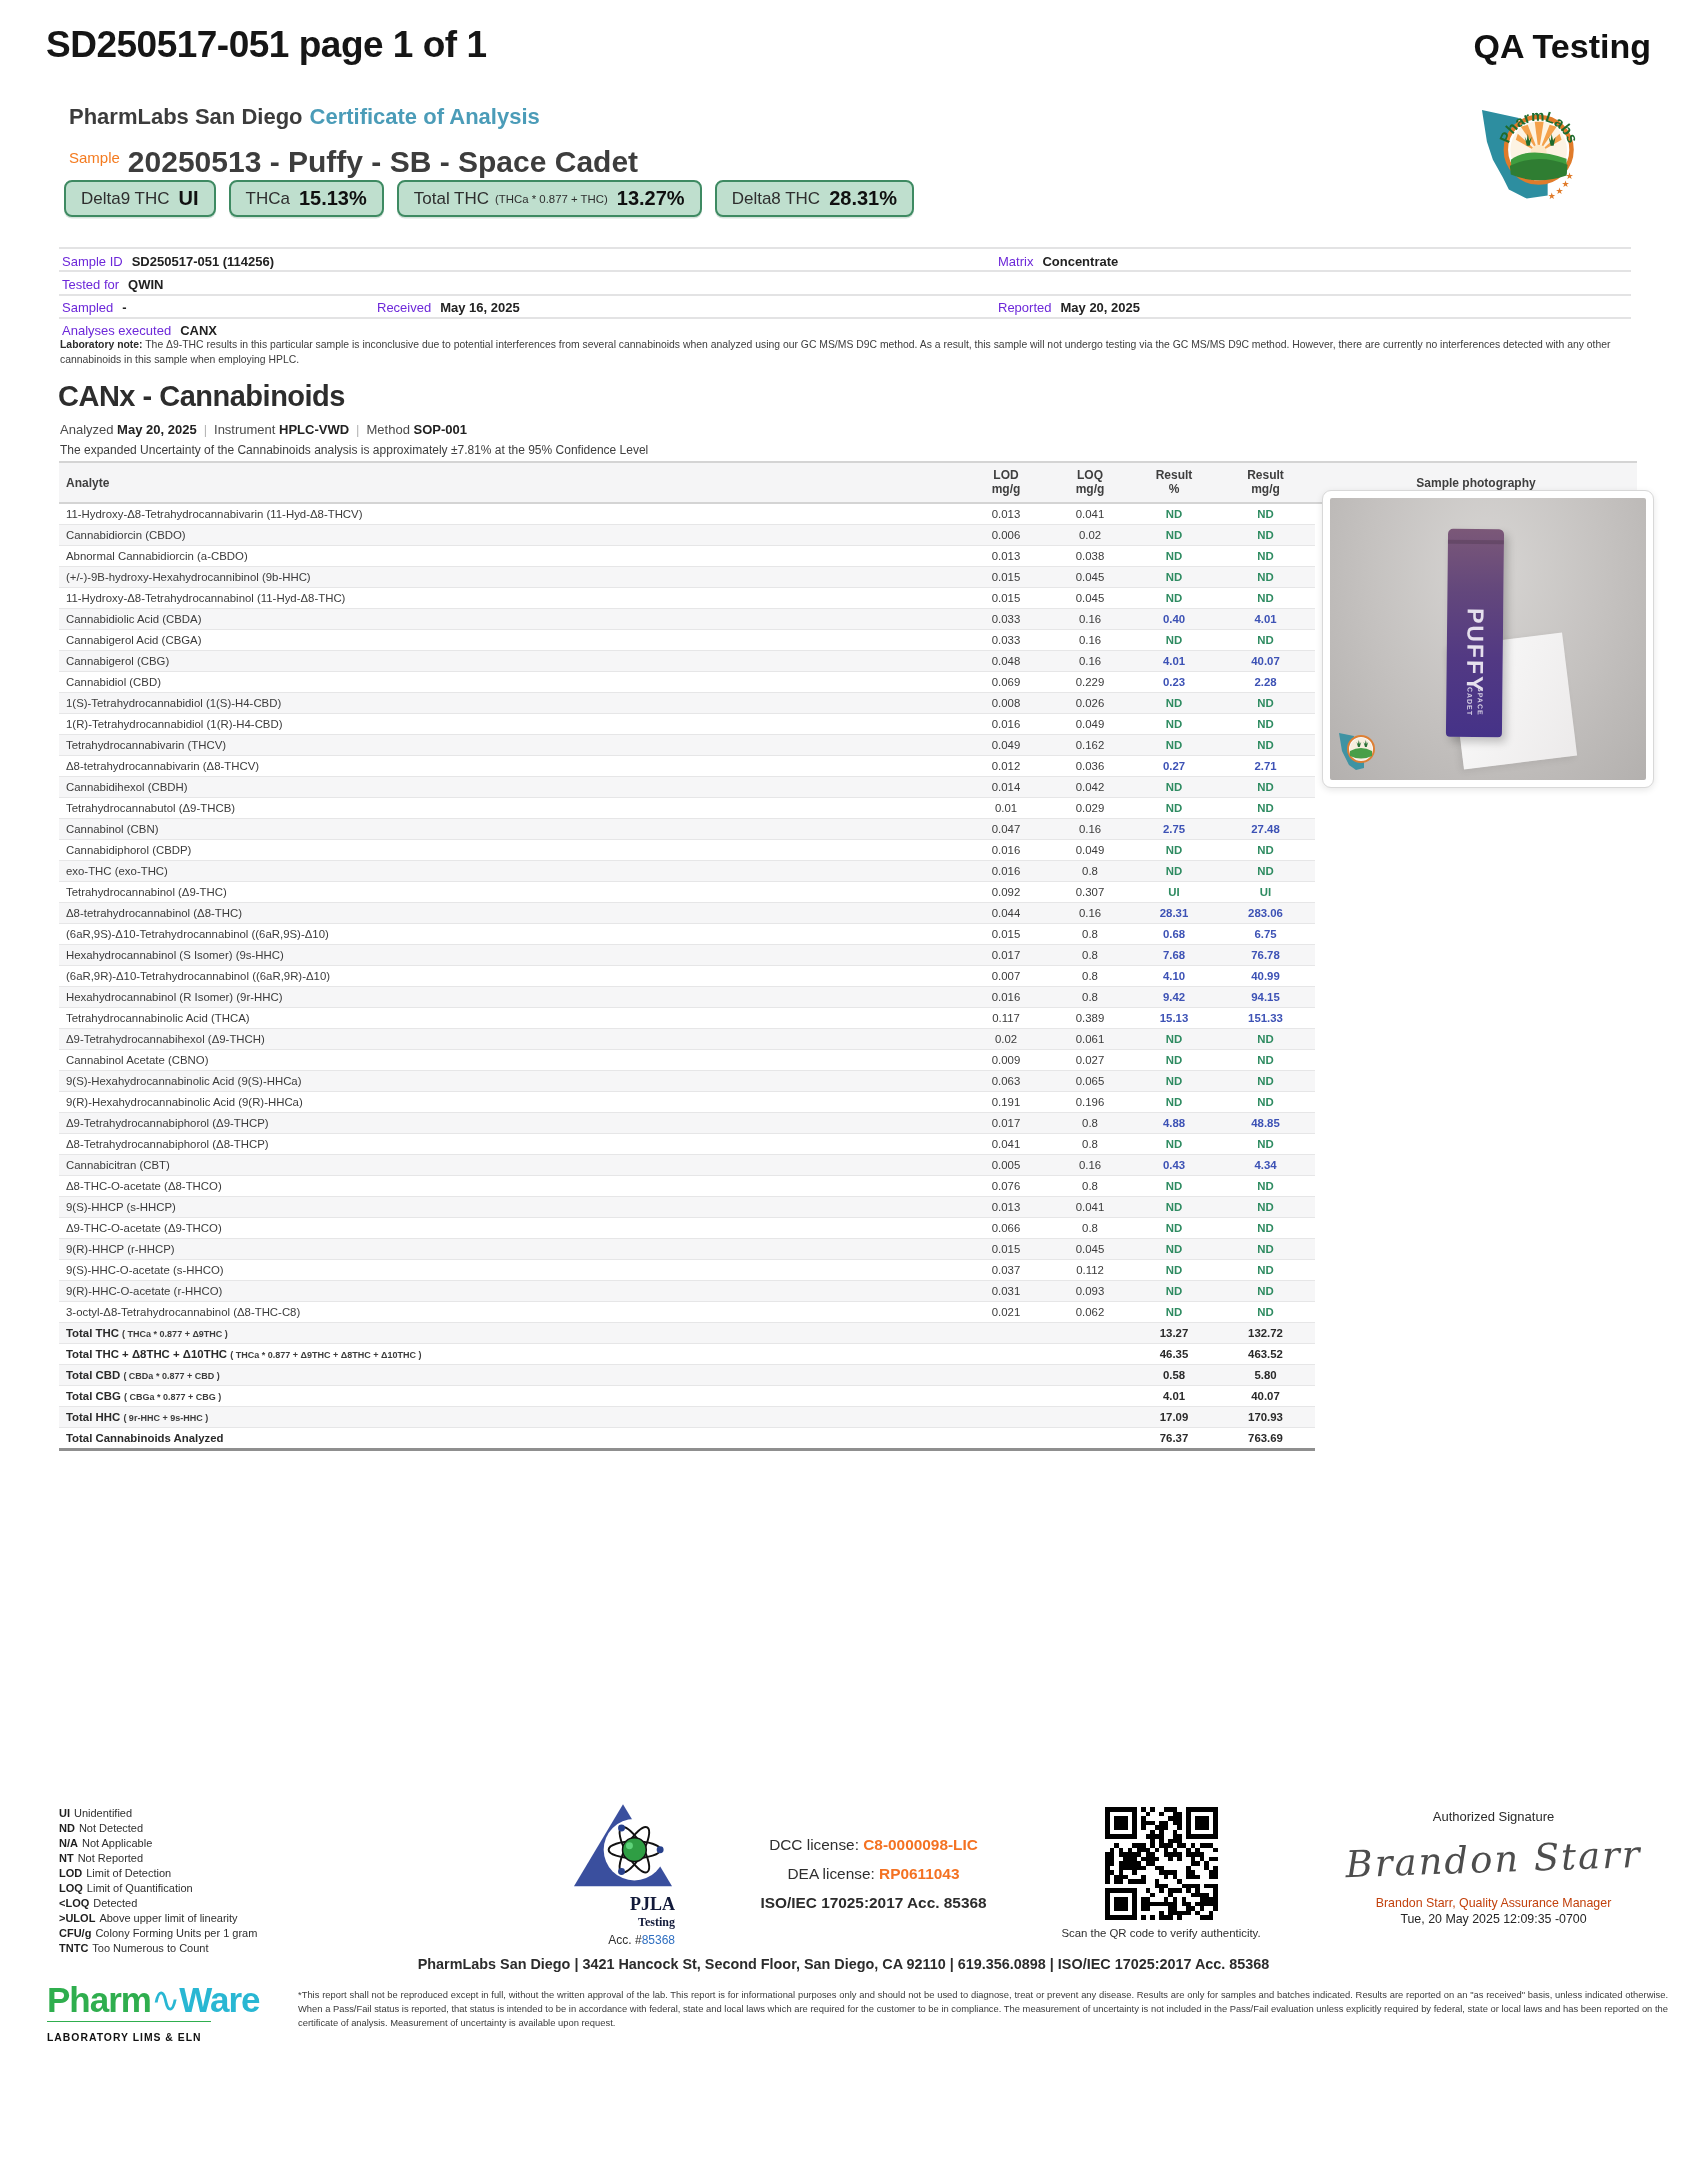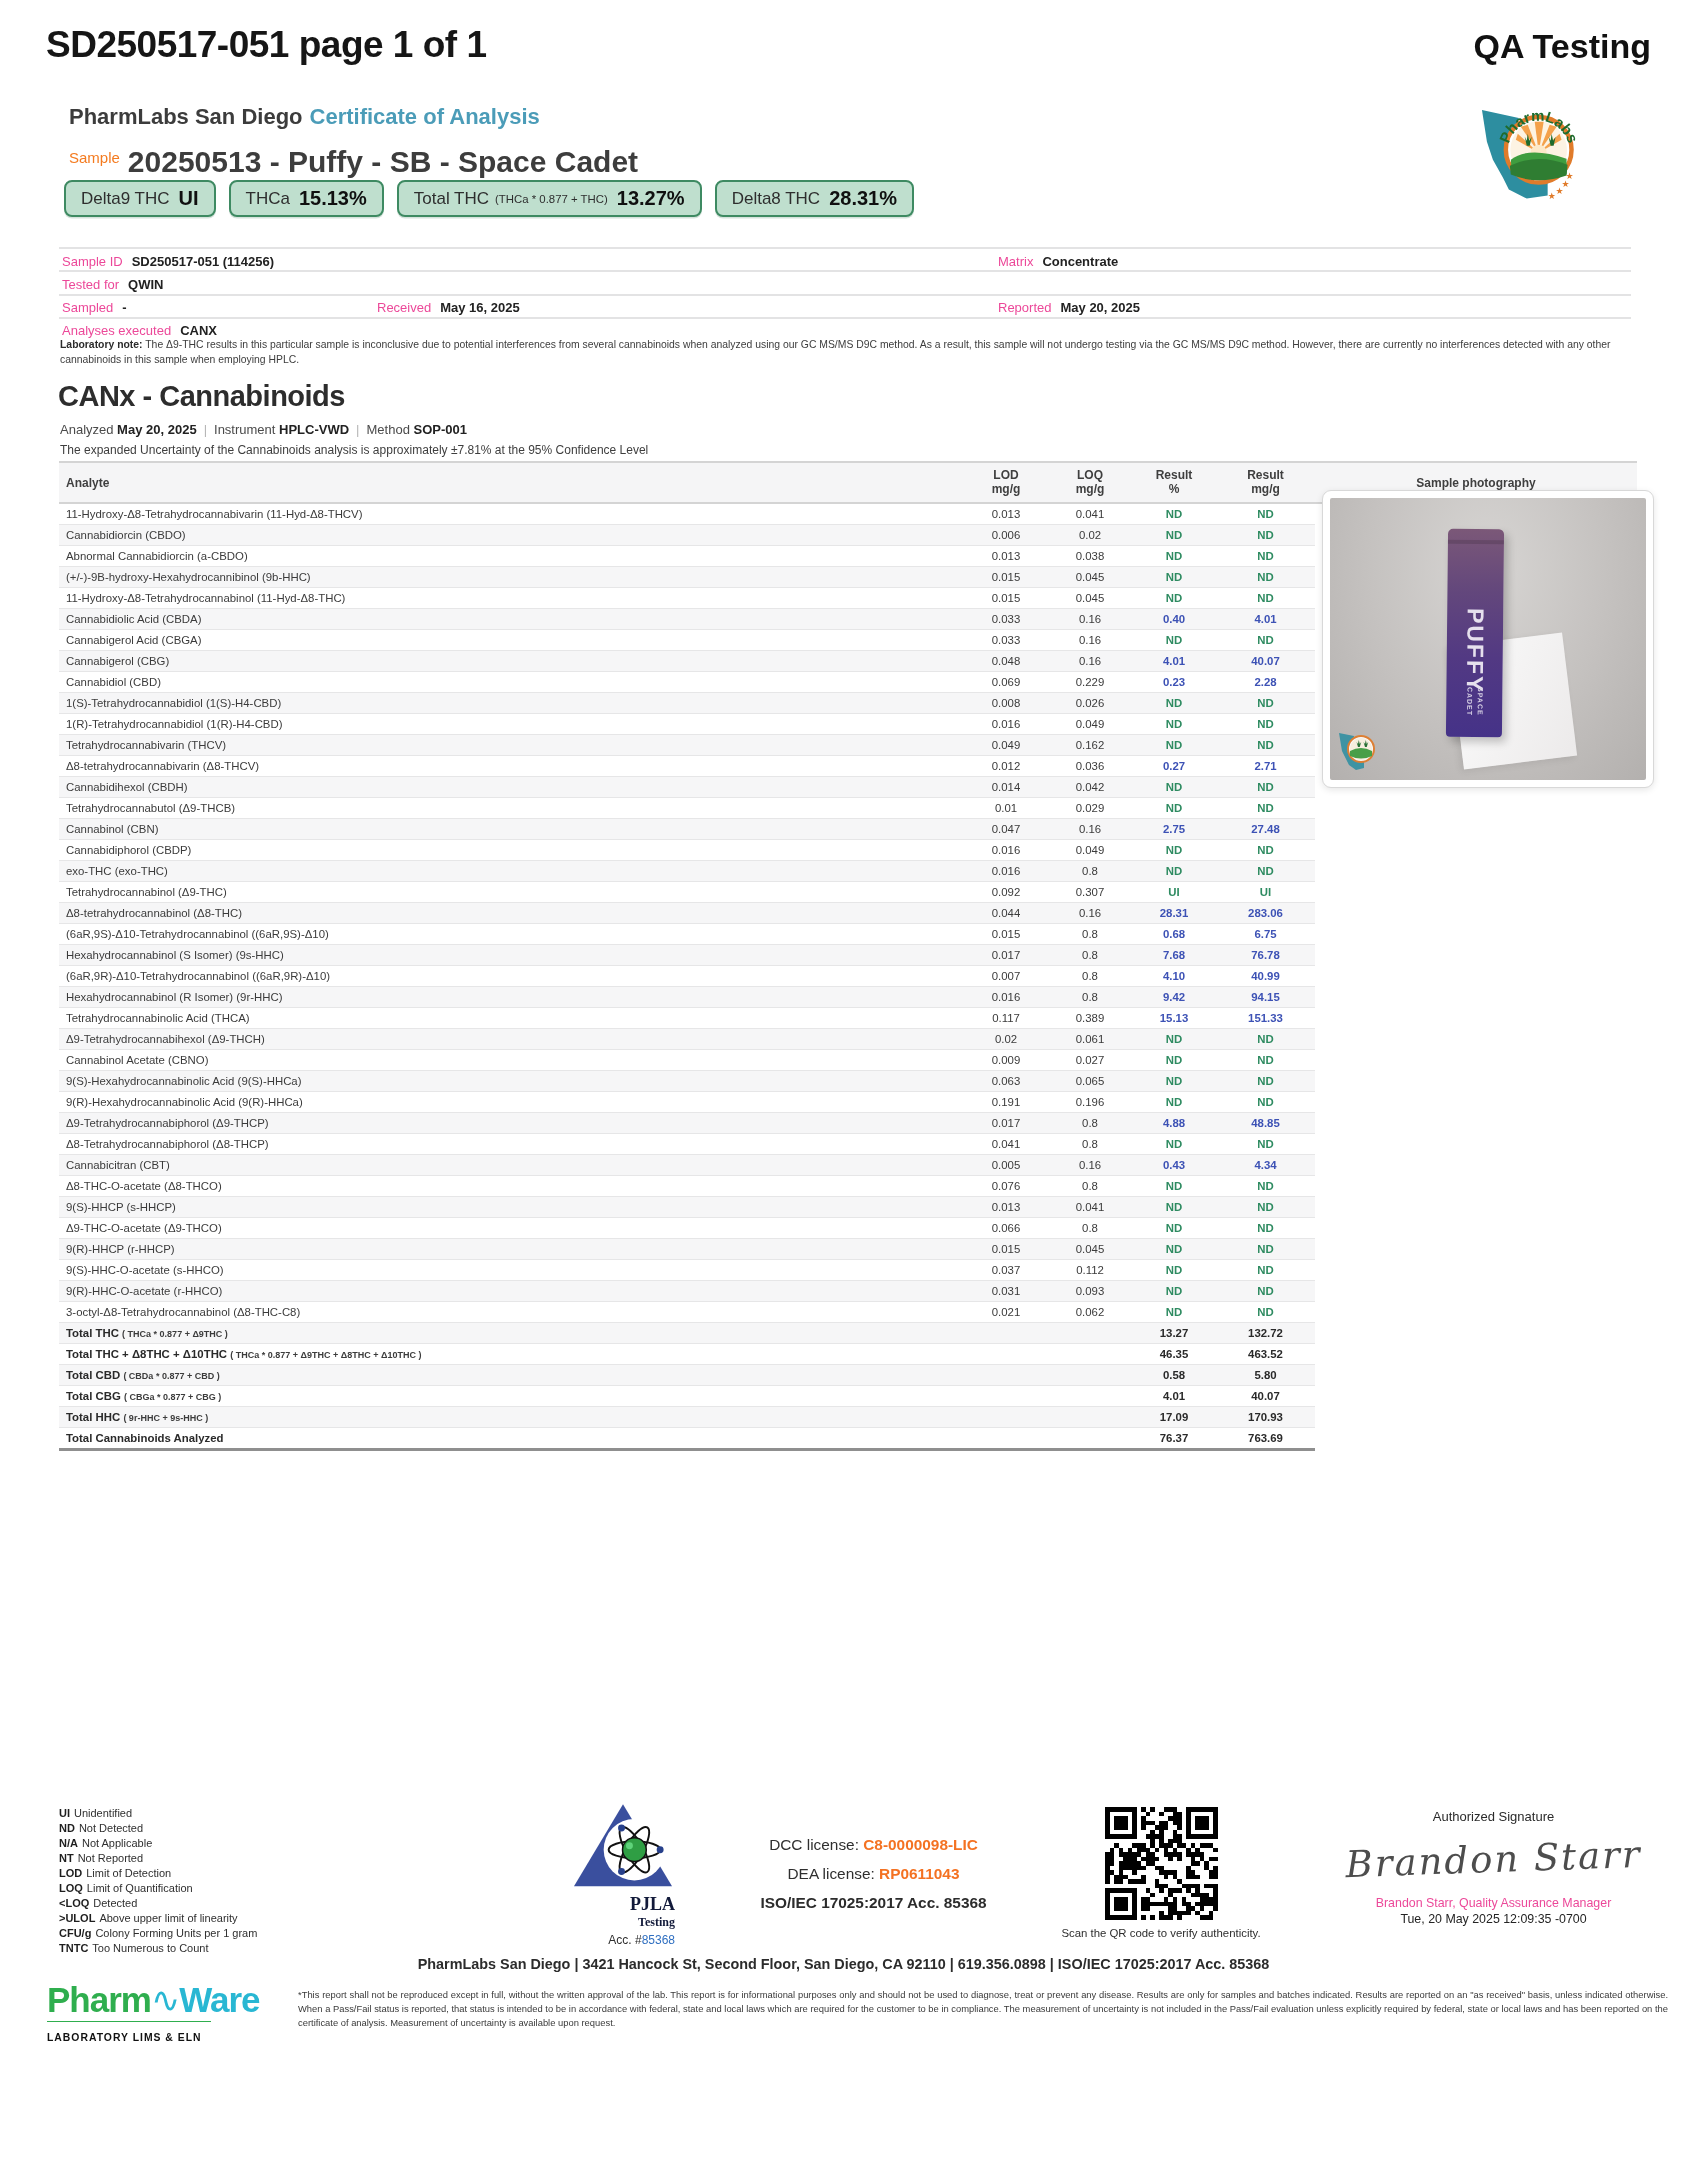--- a/index.html
+++ b/index.html
@@ -27,21 +27,21 @@
   .badge{border:2px solid #3e8a62;background:#bfdfce;border-radius:8px;padding:5px 15px;display:flex;align-items:center;gap:9px;box-shadow:0 1.5px 0 #35775534;}
   .badge .b-label{font-size:17px;color:#2e2e2e;}
   .badge .b-formula{font-size:11.4px;color:#2e2e2e;margin-left:-3px;}
   .badge .b-val{font-size:20px;font-weight:700;color:#101010;}
 
   
   .info{left:59px;top:247px;width:1572px;}
   .inforow{position:relative;height:21.3px;border-top:2px solid #e3e3e4;font-size:13px;}
   .inforow .cell{position:absolute;top:4.5px;white-space:nowrap;}
   .cell.l{left:3px;}.cell.m{left:318px;}.cell.r{left:939px;}
-  .ilabel{color:#ec4899;margin-right:9px;}
+  .ilabel{color:#6d28d9;margin-right:9px;}
   .ival{font-weight:700;color:#222;}
 
   
   .labnote{left:60px;top:337px;width:1573px;font-size:10.4px;line-height:1.45;color:#3d3d3d;}
   .labnote b{color:#2c2c2c;}
 
   
   .canx-title{left:58px;top:380px;font-size:29px;font-weight:600;color:#2d2d2d;letter-spacing:-0.5px;}
   .analyzed-line{left:60px;top:422px;font-size:13px;color:#4a4a4a;}
   .analyzed-line b{color:#222;}
@@ -91,21 +91,21 @@
   .licenses{left:705px;top:1836px;width:337px;text-align:center;font-size:15.4px;color:#2f2f2f;}
   .licenses .lic-row{margin-bottom:11px;}
   .licenses .orange{color:#f47222;font-weight:600;}
   .licenses .iso{font-weight:600;color:#2c2c2c;}
   .qrblock{left:1042px;top:1807px;width:238px;text-align:center;}
   .qrblock svg{display:block;margin:0 auto;}
   .qr-cap{font-size:11.4px;color:#2e2e2e;margin-top:7px;}
   .sig{left:1320px;top:1809px;width:347px;text-align:center;}
   .sig-title{font-size:13px;color:#2b2b2b;}
   .sig-script{font-family:"DejaVu Serif",serif;font-style:italic;font-size:37px;color:#4d4d4d;margin-top:14px;transform:rotate(-2deg);letter-spacing:2px;}
-  .sig-name{font-size:12.4px;color:#ec4899;margin-top:15px;}
+  .sig-name{font-size:12.4px;color:#c2410c;margin-top:15px;}
   .sig-date{font-size:12.4px;color:#242424;margin-top:2px;}
   .addr{left:0;top:1956px;width:1687px;text-align:center;font-size:14.4px;font-weight:600;color:#2c2c2c;}
   .pharmware{left:47px;top:1980px;width:238px;}
   .pw-word{font-size:35px;font-weight:700;letter-spacing:-1px;}
   .pw-word .pw1{color:#2fae4e;}
   .pw-word .pwslash{color:#29b7d3;font-weight:400;}
   .pw-word .pw2{color:#29b7d3;}
   .pw-sub{font-size:10.4px;font-weight:700;color:#111;letter-spacing:1px;border-top:1.5px solid #2fae4e;padding-top:10px;margin-top:1px;width:164px;}
   .disclaimer{left:298px;top:1988px;width:1370px;font-size:9.4px;line-height:1.5;color:#3a3a3a;text-align:justify;}
 </style>

